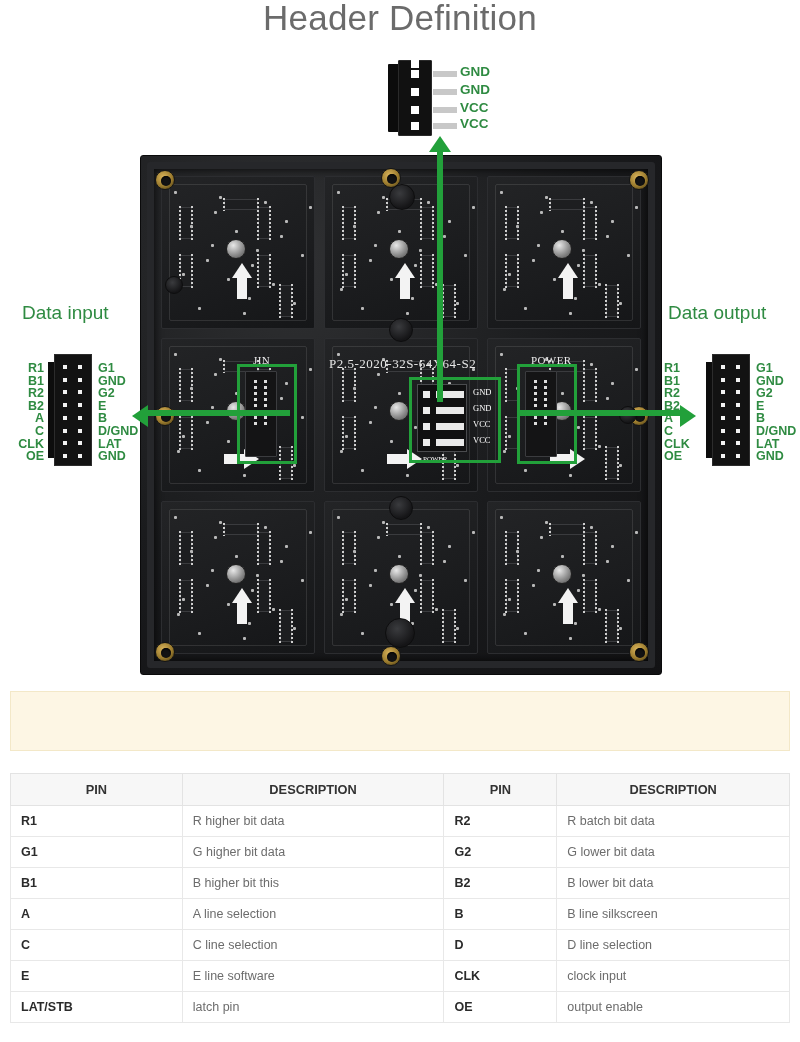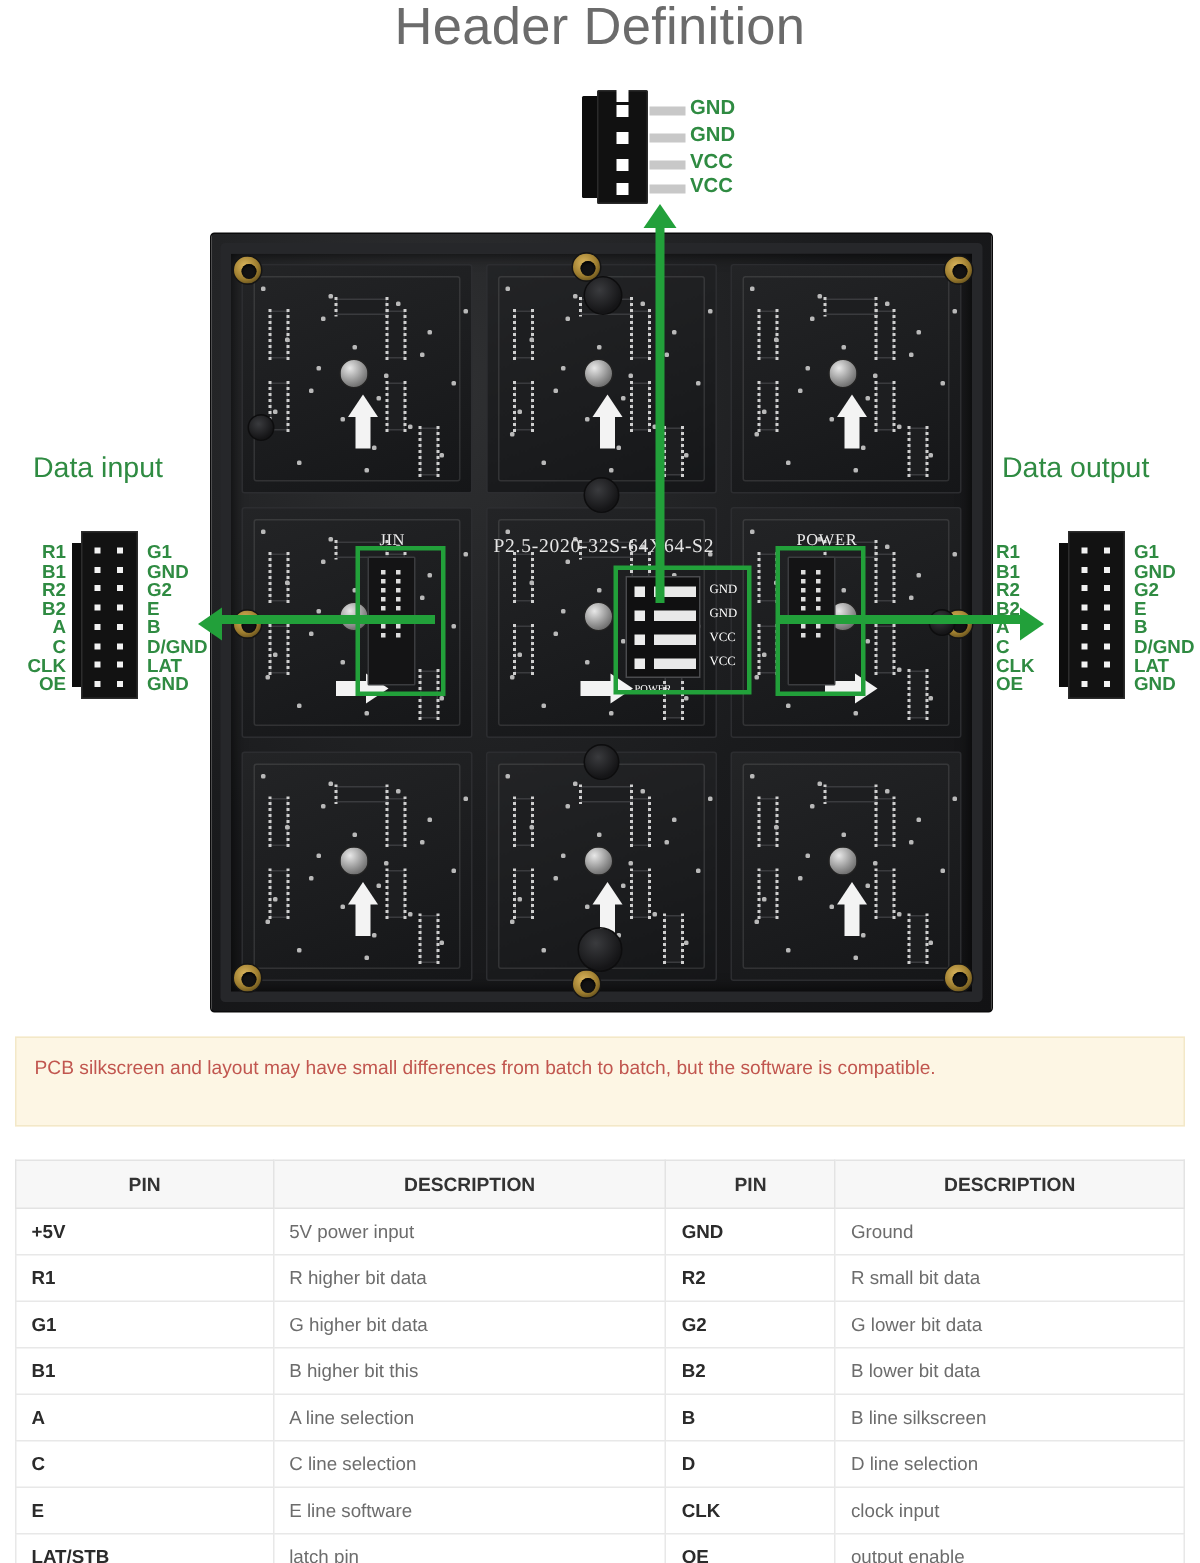--- a/index.html
+++ b/index.html
@@ -627,50 +627,43 @@
   <div class="g-line-v" style="left:437px; top:150px; height:252px;"></div>
   <div class="g-head-up" style="left:429px; top:136px;"></div>
 
   <div class="g-line-h" style="left:148px; top:410px; width:142px;"></div>
   <div class="g-head-left" style="left:132px; top:405px;"></div>
 
   <div class="g-line-h" style="left:520px; top:410px; width:160px;"></div>
   <div class="g-head-right" style="left:680px; top:405px;"></div>
 
   <div class="note">
-    <div class="note-line">PCB silkscreen and layout may have small differences from batch to batch, but the software is compatible.</div>
   </div>
 
   <table class="pintable">
     <colgroup>
         <col class="c1">
         <col class="c2">
         <col class="c3">
         <col class="c4">
       </colgroup>
     <thead>
       <tr>
         <th>PIN</th>
         <th>DESCRIPTION</th>
         <th>PIN</th>
         <th>DESCRIPTION</th>
       </tr>
     </thead>
     <tbody id="table-body">
         <tr>
-          <td class="pin">+5V</td>
-          <td class="desc">5V power input</td>
-          <td class="pin">GND</td>
-          <td class="desc">Ground</td>
-        </tr>
-        <tr>
           <td class="pin">R1</td>
           <td class="desc">R higher bit data</td>
           <td class="pin">R2</td>
-          <td class="desc">R small bit data</td>
+          <td class="desc">R batch bit data</td>
         </tr>
         <tr>
           <td class="pin">G1</td>
           <td class="desc">G higher bit data</td>
           <td class="pin">G2</td>
           <td class="desc">G lower bit data</td>
         </tr>
         <tr>
           <td class="pin">B1</td>
           <td class="desc">B higher bit this</td>

